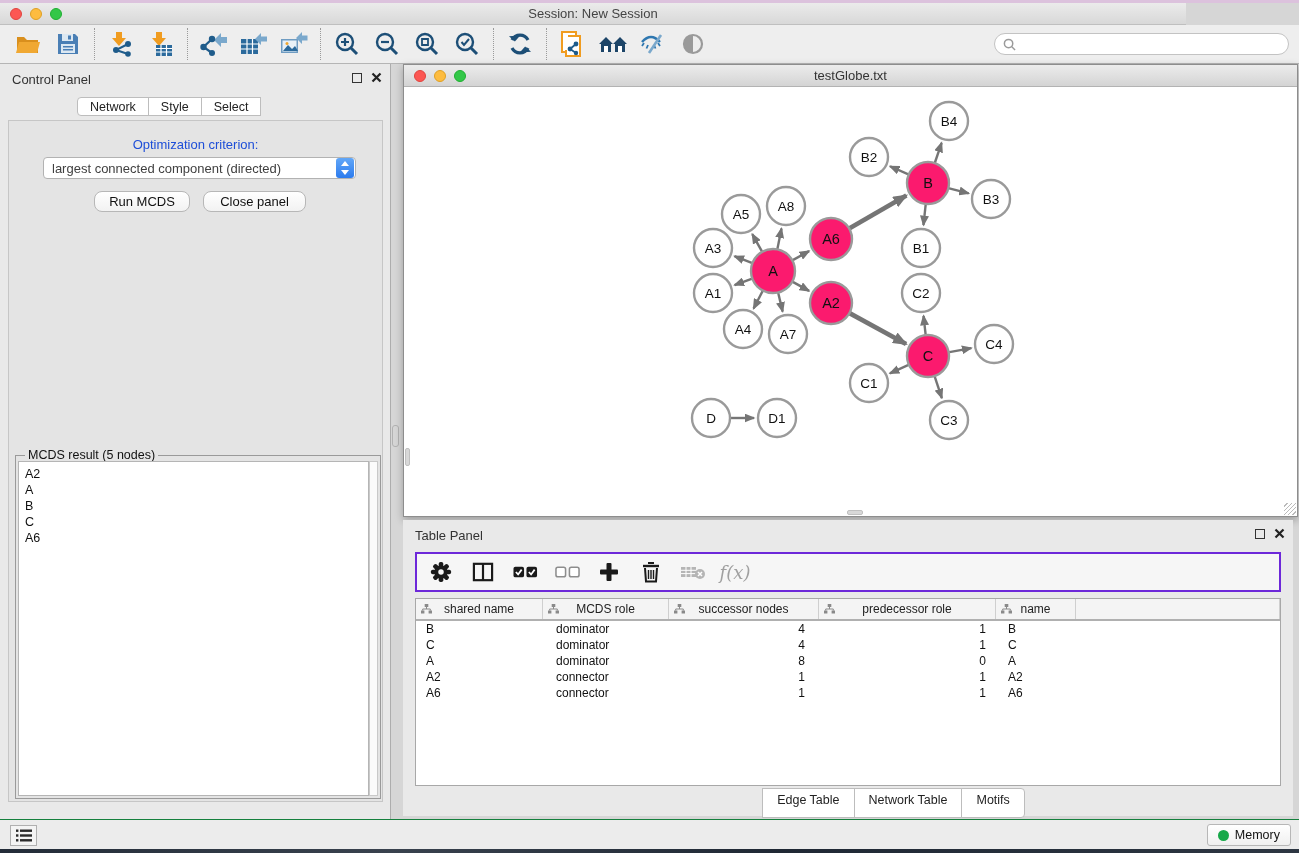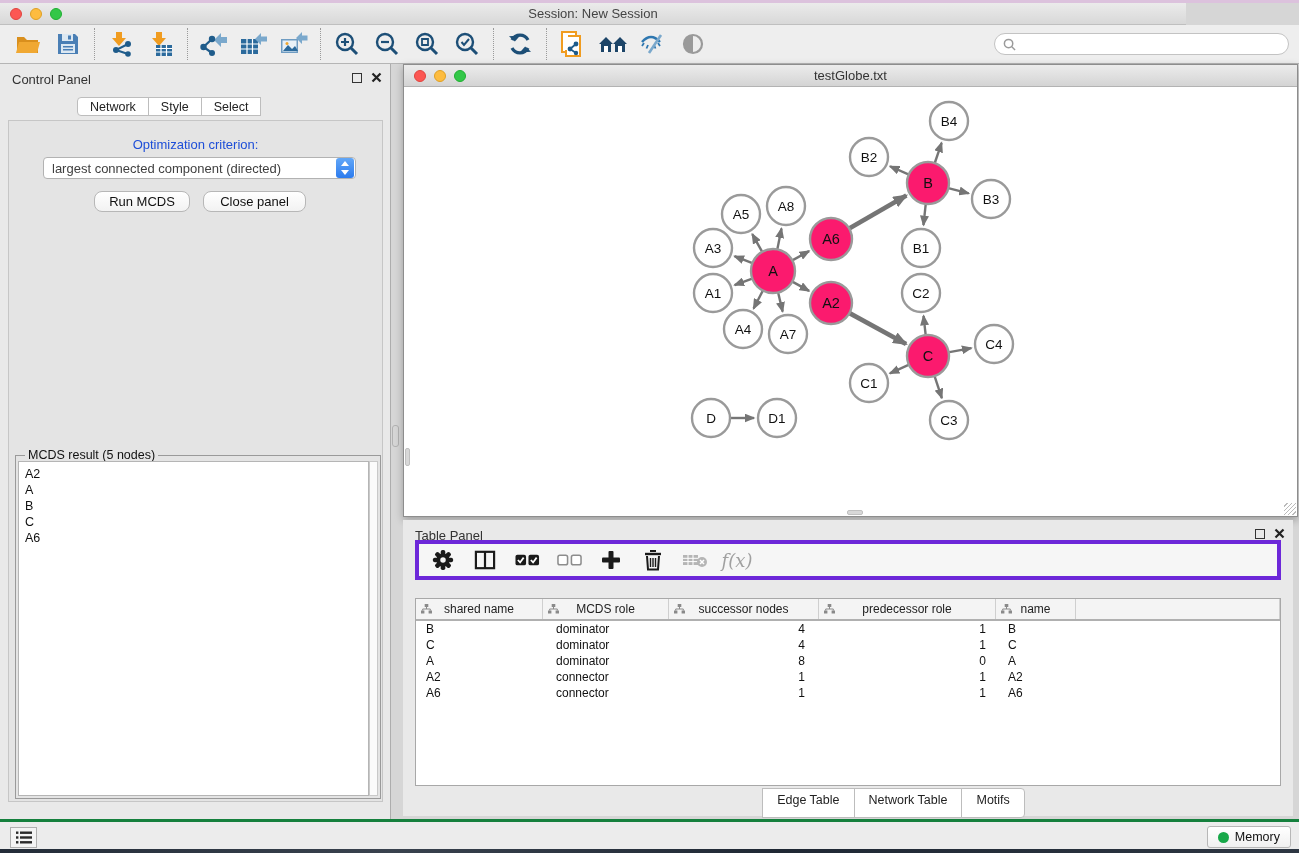--- a/index.html
+++ b/index.html
@@ -78,42 +78,42 @@
     border-bottom:1px solid #b3b3b3; display:flex; align-items:center; }
   #nw-titlebar .title { position:absolute; left:0; right:0; text-align:center; font-size:13px; color:#333; }
   #nw-canvas { position:absolute; left:0; top:22px; right:0; bottom:0; background:#fff; overflow:hidden; }
   #nw-vthumb { left:1px; top:361px; width:5px; height:18px; background:#d8d8d8; border:1px solid #c0c0c0; border-radius:2px;}
   #nw-hthumb { left:443px; bottom:1px; width:16px; height:5px; background:#d8d8d8; border:1px solid #c0c0c0; border-radius:2px;}
   #nw-grip { right:1px; bottom:1px; width:12px; height:12px;
     background:repeating-linear-gradient(135deg,transparent,transparent 2px,#bbb 2px,#bbb 3px); }
 
   
   #table-panel { left:403px; top:520px; width:890px; height:296px; background:#e9e9e9; }
-  #tp-toolbar { position:absolute; left:12px; top:20px; width:866px; height:40px;
-    background:#f6f6f6; border:4px solid #6d28d9; display:flex; align-items:center; gap:14px; padding-left:10px; }
+  #tp-toolbar { position:absolute; left:12px; top:32px; width:866px; height:40px;
+    background:#f6f6f6; border:2px solid #6d28d9; display:flex; align-items:center; gap:14px; padding-left:10px; }
   .tp-btn { width:28px; height:30px; display:flex; align-items:center; justify-content:center; }
   #fx-label { font-size:18px; color:#a0a0a0; font-family:"DejaVu Serif",serif; font-style:italic; }
   #tp-table { position:absolute; left:12px; top:78px; width:866px; height:188px;
     background:#fff; border:1px solid #a8a8a8; overflow:hidden; }
   .trow { display:grid; grid-template-columns:127px 126px 150px 177px 80px 1fr; }
   #tp-head { background:#f4f4f4; border-bottom:2px solid #b0b0b0; height:22px; }
   #tp-head .hcell { position:relative; display:flex; align-items:center; justify-content:center;
     font-size:12px; color:#222; border-right:1px solid #cfcfcf; }
   #tp-head .hcell svg { position:absolute; left:5px; }
   .trow .cell { font-size:12px; color:#111; height:16px; line-height:16px; white-space:nowrap; }
   .cell.l1 { padding-left:10px; } .cell.l2 { padding-left:13px; }
   .cell.r  { text-align:right; padding-right:14px; }
   .cell.r2 { text-align:right; padding-right:10px; }
   .cell.l5 { padding-left:12px; }
   #tp-tabs { position:absolute; left:0; width:100%; top:268px; display:flex; justify-content:center; }
   #tp-tabs .seg { height:30px; font-size:12.5px; padding:4px 14px 0; }
 
   
   #statusbar { left:0; top:819px; width:1299px; height:30px; background:#ececec;
-    border-top:3px solid #15803d; }
+    border-top:1px solid #15803d; }
   #list-btn { position:absolute; left:10px; top:5px; width:27px; height:21px; background:#f4f4f4;
     border:1px solid #b0b0b0; display:flex; align-items:center; justify-content:center; }
   #memory-btn { position:absolute; right:8px; top:4px; height:22px; background:linear-gradient(#fff,#f0f0f0);
     border:1px solid #b7b7b7; border-radius:3px; display:flex; align-items:center; gap:6px;
     padding:0 10px; font-size:12.5px; color:#111; }
   #memory-dot { width:11px; height:11px; border-radius:50%; background:#17a849; }
   #desktop-bottom { left:0; top:849px; width:1299px; height:4px;
     background:linear-gradient(90deg,#232c38,#39424e 30%,#1f2834 60%,#2d3642); }
 </style>
 </head>

